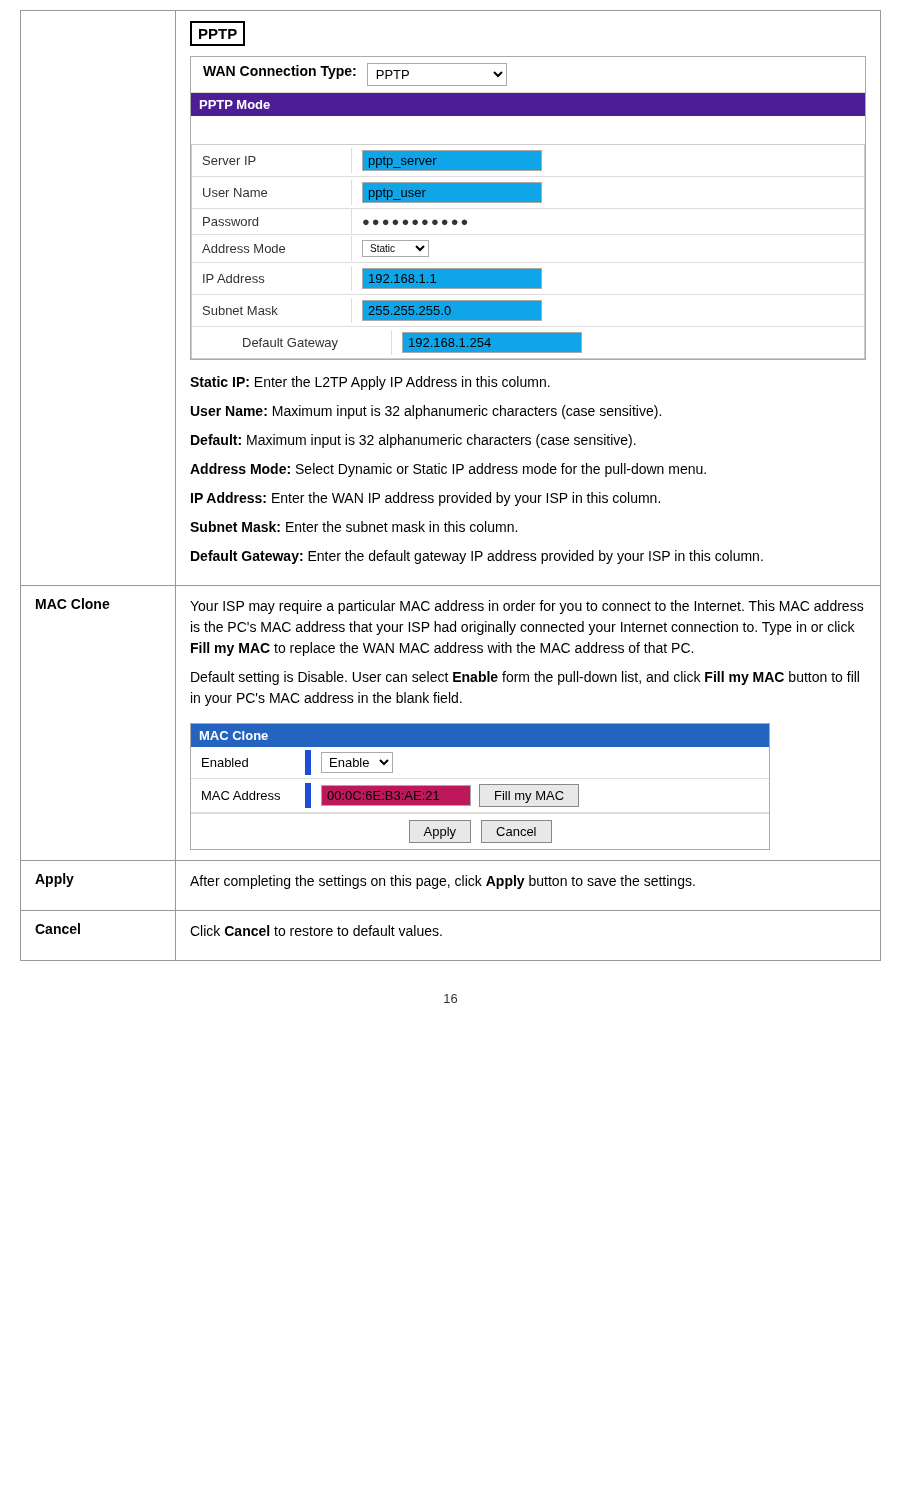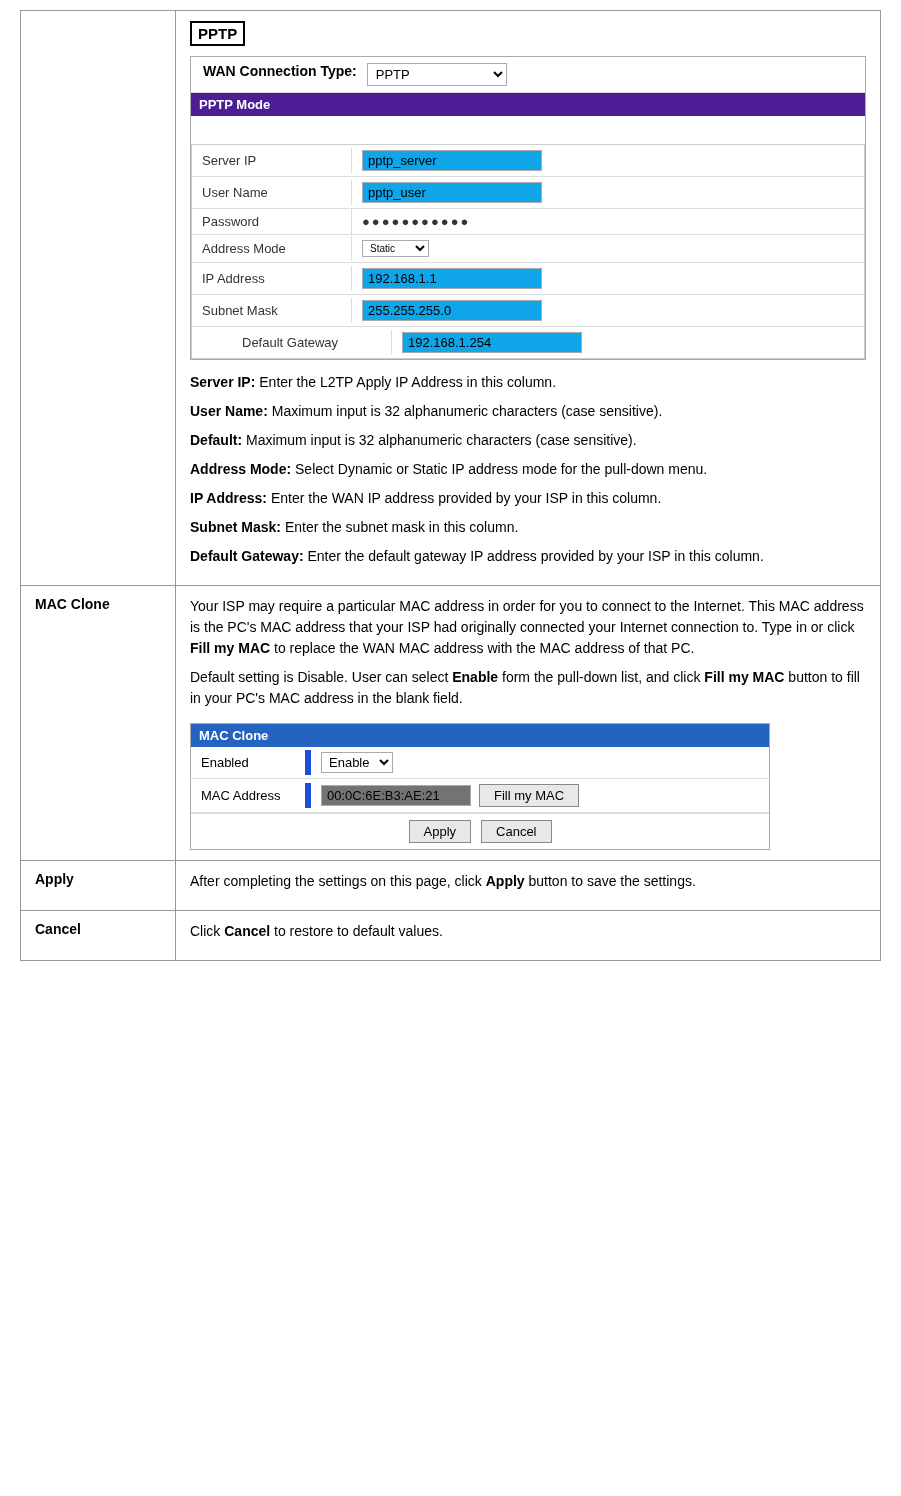--- a/index.html
+++ b/index.html
@@ -186,21 +186,21 @@
       padding: 1px 3px;
       font-size: 13px;
       background: #fff;
     }
 
     .mac-input {
       border: 1px solid #aaa;
       padding: 2px 5px;
       font-size: 13px;
       width: 150px;
-      background: #737373;
+      background: #be185d;
     }
 
     .btn {
       border: 1px solid #888;
       background: #e8e8e8;
       padding: 3px 14px;
       font-size: 13px;
       cursor: pointer;
       color: #000;
     }
@@ -305,21 +305,21 @@
               <div class="form-value">
                 <input type="text" class="text-input" value="192.168.1.254" style="">
               </div>
             </div>
 
           </div>
         </div>
 
         
         <div class="desc-para">
-          <strong>Server IP:</strong>
+          <strong>Static IP:</strong>
           <span> Enter the L2TP Apply IP Address in this column.</span>
         </div>
         <div class="desc-para">
           <strong>User Name:</strong>
           <span> Maximum input is 32 alphanumeric characters (case sensitive).</span>
         </div>
         <div class="desc-para">
           <strong>Default:</strong>
           <span> Maximum input is 32 alphanumeric characters (case sensitive).</span>
         </div>
@@ -410,14 +410,15 @@
           <span>Click </span>
           <strong>Cancel</strong>
           <span> to restore to default values.</span>
         </div>
       </td>
     </tr>
 
   </tbody>
     </table>
 
+  <div class="page-number">16</div>
 
 </div>
 
 </body></html>

